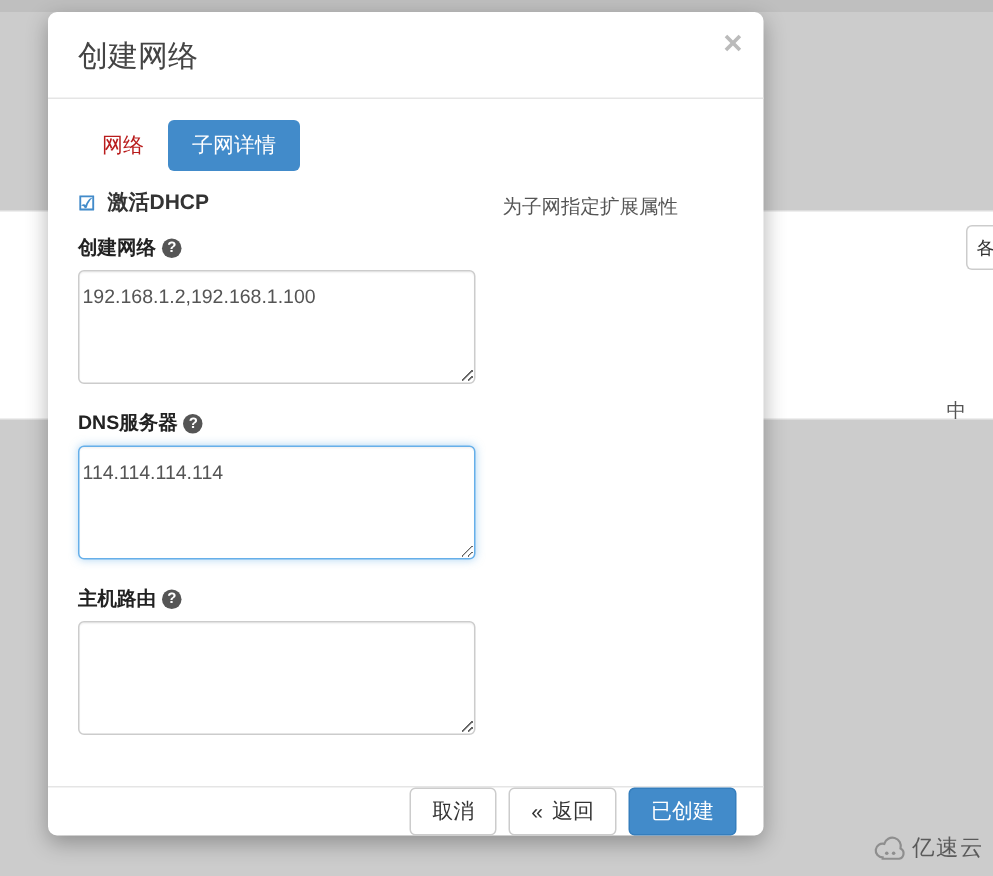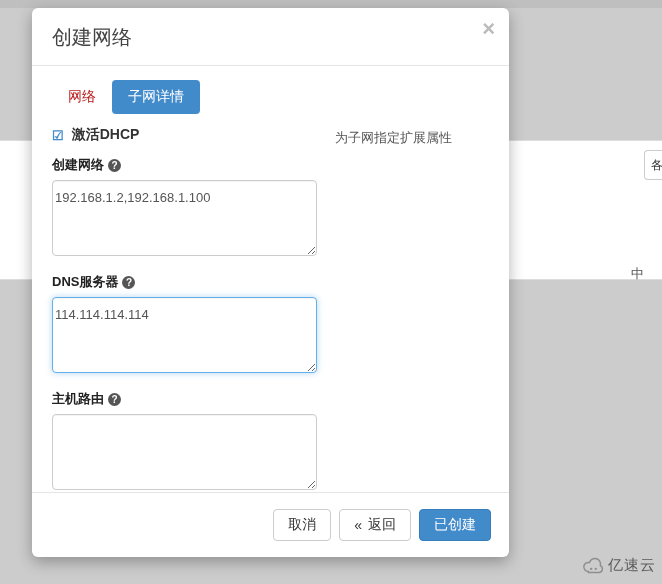--- a/index.html
+++ b/index.html
@@ -177,21 +177,21 @@
       font-family: inherit;
       line-height: 1.4;
       box-shadow: inset 0 1px 1px rgba(0,0,0,0.05);
     }
     textarea.form-control.focused {
       border-color: #66afe9;
       box-shadow: inset 0 1px 1px rgba(0,0,0,0.05), 0 0 6px rgba(102,175,233,0.5);
       outline: none;
     }
     .modal-footer {
-      padding: 16px 18px;
+      padding: 0 18px;
       border-top: 1px solid #e5e5e5;
       display: flex;
       justify-content: flex-end;
       gap: 8px;
     }
     .btn {
       padding: 6px 14px;
       font-size: 14px;
       border-radius: 4px;
       cursor: pointer;

